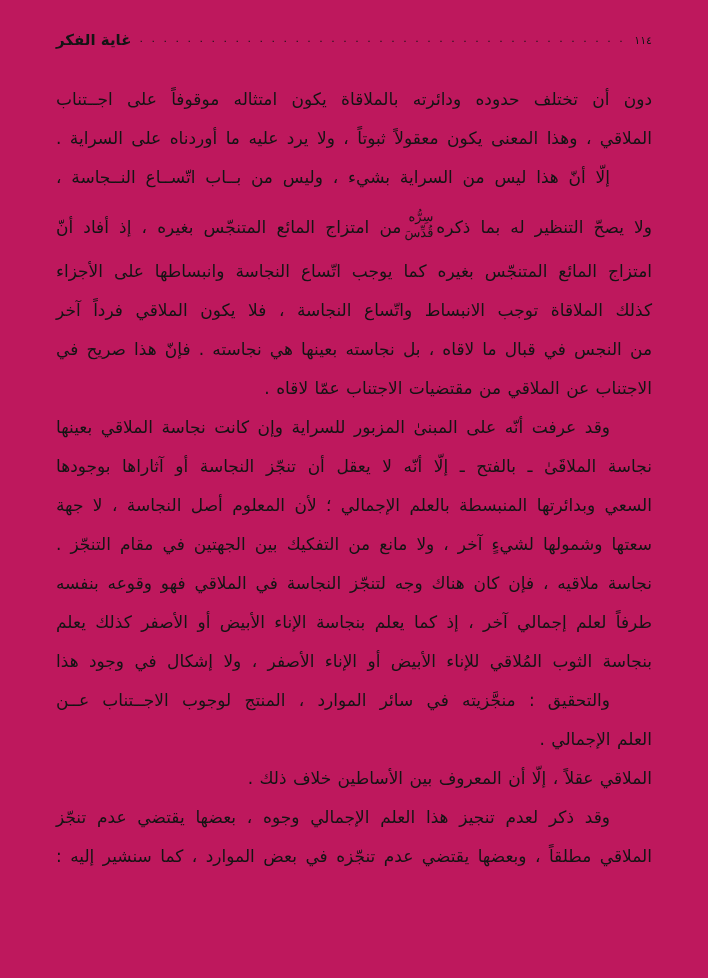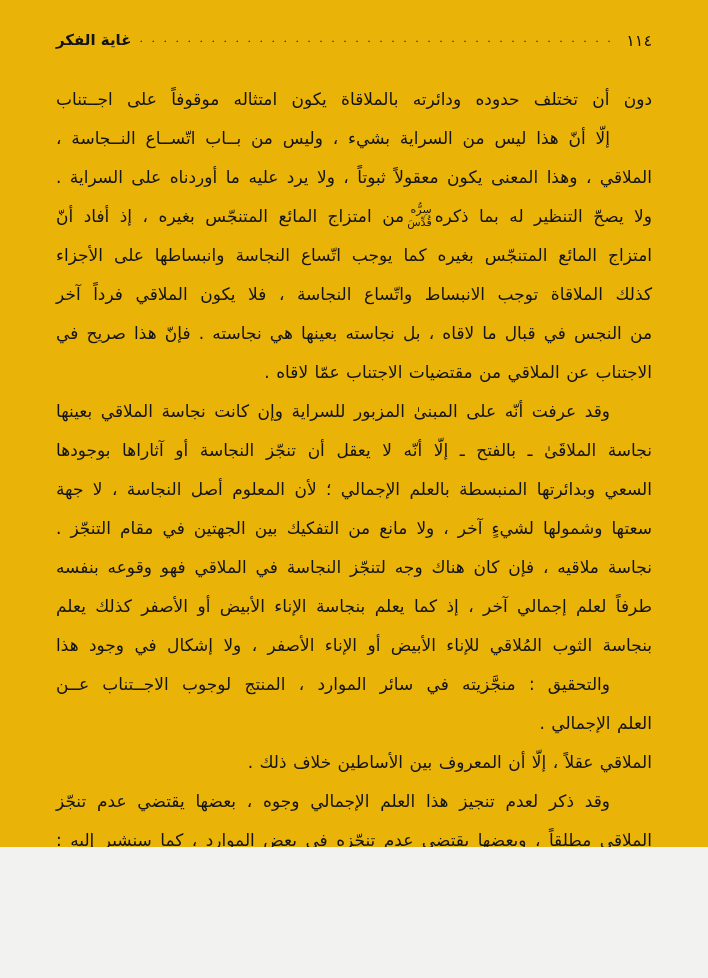--- a/index.html
+++ b/index.html
@@ -4,22 +4,22 @@
 <style>
   html, body { margin: 0; padding: 0; }
   body {
     width: 708px; height: 978px;
     background: #f2f2f0;
     font-family: "DejaVu Sans", sans-serif;
     color: #141414;
   }
   .page {
     position: relative;
-    width: 708px; height: 847px;
-    background: #eab308;
+    width: 708px; height: 978px;
+    background: #be185d;
     overflow: hidden;
   }
   
   .header {
     display: flex;
     align-items: center;
     margin: 28px 56px 0 56px;
     height: 24px;
   }
   .book-title {
@@ -33,21 +33,21 @@
     flex: 1;
     overflow: hidden;
     white-space: nowrap;
     font-size: 11px;
     letter-spacing: 2.5px;
     margin: 0 8px;
     transform: translateY(-2px);
     color: #141414;
   }
   .page-number {
-    font-size: 16px;
+    font-size: 11px;
     white-space: nowrap;
     direction: rtl;
   }
   
   .body-text {
     direction: rtl;
     margin: 28px 56px 0 56px;
   }
   .line {
     font-size: 17px;
@@ -55,43 +55,44 @@
     text-align: justify;
     text-align-last: justify;
     word-spacing: 1px;
   }
   .line.short { text-align-last: right; }
   .line.indent { padding-right: 42px; }
   
   .honorific {
     display: inline-block;
     vertical-align: -4px;
-    font-size: 11px;
+    font-size: 13px;
     line-height: 1.2;
     text-align: center;
-    margin: 4px 3px;
+    margin: 12px 3px;
     white-space: nowrap;
+    font-family: Liberation Serif, serif;
   }
   .honorific div { direction: rtl; }
 </style>
 </head>
 <body>
 
 <div class="page">
 
   <div class="header">
     <span class="book-title">غاية الفكر</span>
     <span class="leader">. . . . . . . . . . . . . . . . . . . . . . . . . . . . . . . . . . . . . . . . . . . . . . . . . . . . . . . . . . . . . . . . . . . . . . . .</span>
     <span class="page-number">١١٤</span>
   </div>
 
   <div class="body-text">
     <div class="line">دون أن تختلف حدوده ودائرته بالملاقاة يكون امتثاله موقوفاً على اجــتناب</div>
+    <div class="line">الملاقي ، وهذا المعنى يكون معقولاً ثبوتاً ، ولا يرد عليه ما أوردناه على السراية .</div>
     <div class="line indent">إلّا أنّ هذا ليس من السراية بشيء ، وليس من بــاب اتّســاع النــجاسة ،</div>
-    <div class="line">الملاقي ، وهذا المعنى يكون معقولاً ثبوتاً ، ولا يرد عليه ما أوردناه على السراية .</div>
     <div class="line"><span>ولا يصحّ التنظير له بما ذكره</span><span class="honorific"><div>سِرُّه</div><div>قُدِّسَ</div></span><span>من امتزاج المائع المتنجّس بغيره ، إذ أفاد أنّ</span></div>
     <div class="line">امتزاج المائع المتنجّس بغيره كما يوجب اتّساع النجاسة وانبساطها على الأجزاء</div>
     <div class="line">كذلك الملاقاة توجب الانبساط واتّساع النجاسة ، فلا يكون الملاقي فرداً آخر</div>
     <div class="line">من النجس في قبال ما لاقاه ، بل نجاسته بعينها هي نجاسته . فإنّ هذا صريح في</div>
     <div class="line short">الاجتناب عن الملاقي من مقتضيات الاجتناب عمّا لاقاه .</div>
     <div class="line indent">وقد عرفت أنّه على المبنىٰ المزبور للسراية وإن كانت نجاسة الملاقي بعينها</div>
     <div class="line">نجاسة الملاقَىٰ ـ بالفتح ـ إلّا أنّه لا يعقل أن تنجّز النجاسة أو آثاراها بوجودها</div>
     <div class="line">السعي وبدائرتها المنبسطة بالعلم الإجمالي ؛ لأن المعلوم أصل النجاسة ، لا جهة</div>
     <div class="line">سعتها وشمولها لشيءٍ آخر ، ولا مانع من التفكيك بين الجهتين في مقام التنجّز .</div>
     <div class="line">نجاسة ملاقيه ، فإن كان هناك وجه لتنجّز النجاسة في الملاقي فهو وقوعه بنفسه</div>

